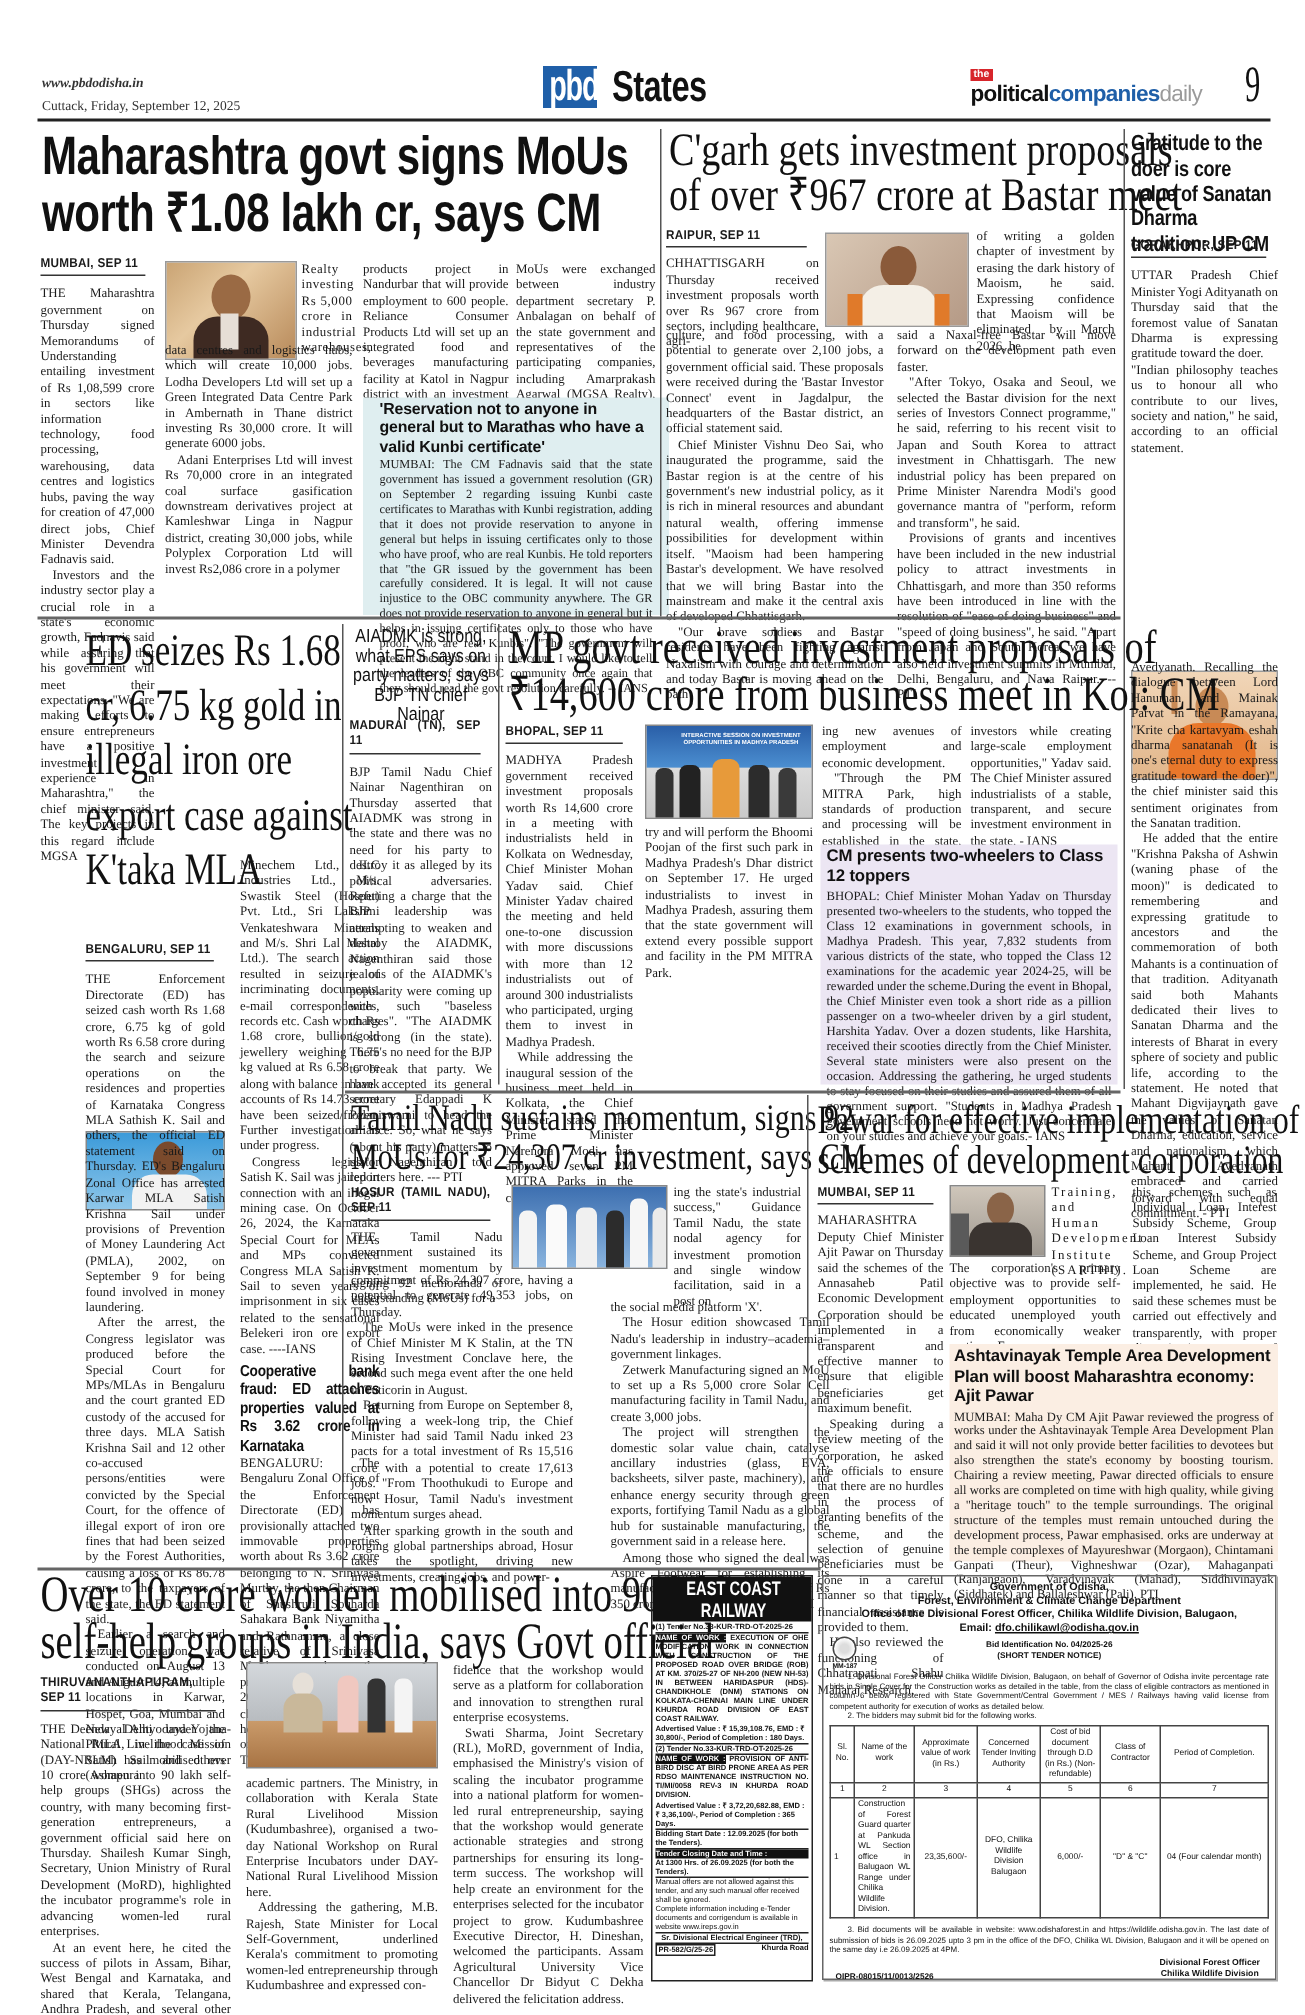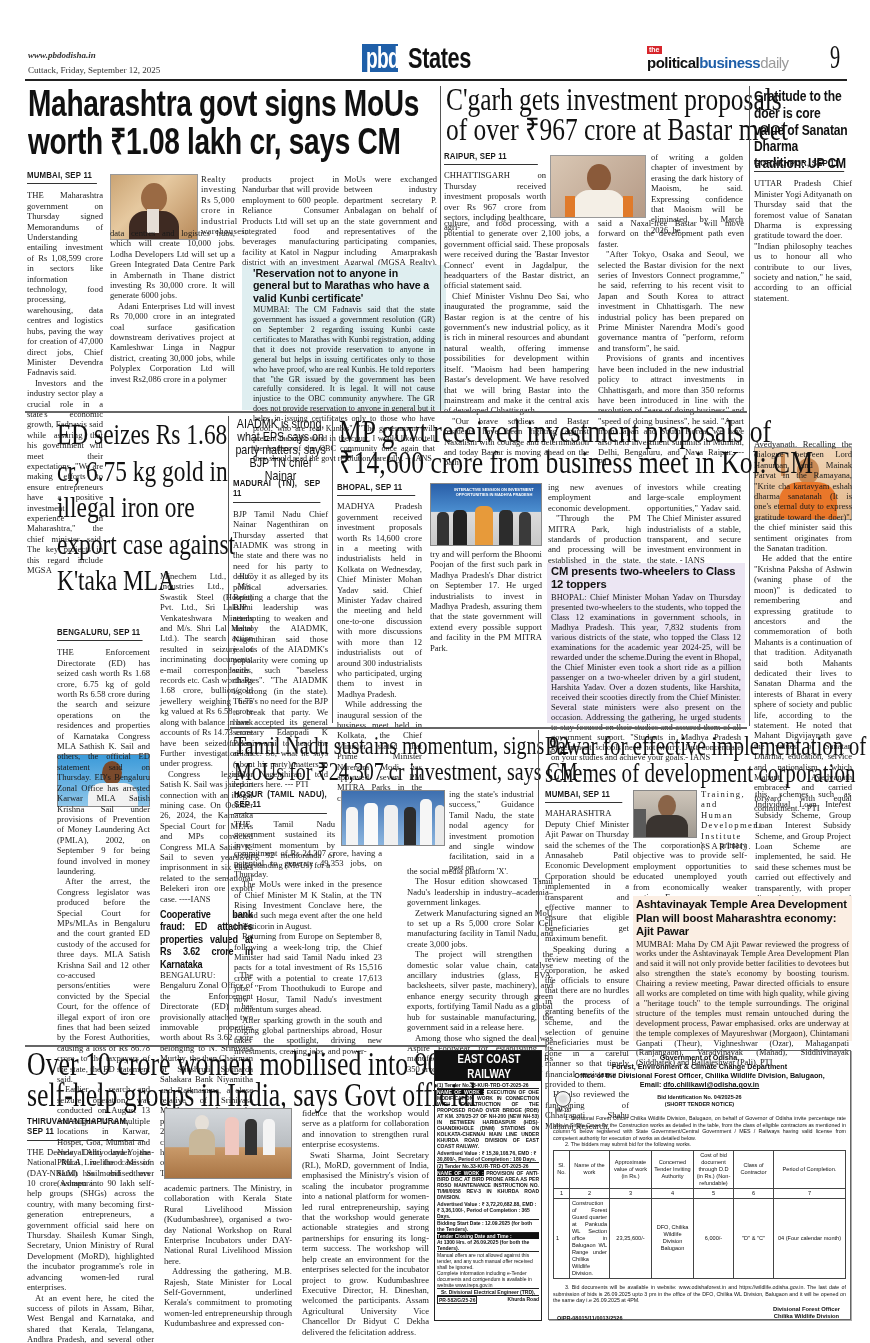--- a/index.html
+++ b/index.html
@@ -29,21 +29,21 @@
 <div class="abs" style="left:15px;top:44px;width:840px;height:36px;">
   <div class="abs" style="left:13px;top:6px;font-size:9px;font-style:italic;color:#333;font-weight:bold;">www.pbdodisha.in</div>
   <div class="abs" style="left:13px;top:21px;font-size:9px;color:#333;">Cuttack, Friday, September 12, 2025</div>
   <div class="abs" style="left:347px;top:0;width:36px;height:28px;background:#1f5fa8;color:#fff;font-family:'Liberation Sans',sans-serif;font-weight:bold;font-size:24px;line-height:28px;text-align:center;letter-spacing:-1px;">
     <span style="display:inline-block;transform:scaleY(1.2) scaleX(0.8);">pbd</span>
   </div>
   <div class="abs" style="left:393px;top:-2px;font-family:'Liberation Sans',sans-serif;font-weight:bold;font-size:29px;color:#111;transform:scaleX(0.75);transform-origin:left;letter-spacing:-0.5px;">States</div>
   <div class="abs" style="left:632px;top:2px;">
     <span style="position:absolute;left:0;top:0;background:#d7252b;color:#fff;font-family:'Liberation Sans',sans-serif;font-weight:bold;font-size:7px;padding:0 2px;line-height:8px;">the</span>
     <div style="position:absolute;left:0;top:8px;white-space:nowrap;font-family:'Liberation Sans',sans-serif;font-size:15px;font-weight:bold;letter-spacing:-0.5px;">
-      <span style="color:#111;">political</span><span style="color:#1f5fa8;">business</span><span style="color:#9a9a9a;font-weight:normal;">daily</span>
+      <span style="color:#111;">political</span><span style="color:#1f5fa8;">companies</span><span style="color:#9a9a9a;font-weight:normal;">daily</span>
     </div>
   </div>
   <div class="abs" style="left:815px;top:-6px;font-size:34px;color:#111;transform:scaleX(0.6);transform-origin:left;">9</div>
 </div>
 <div class="hrule" style="left:25px;top:79px;width:822px;height:1.5px;background:#222;"></div>
 
 <div class="abs" style="left:25px;top:85px;width:412px;height:325px;">
   <div class="hl-sans" style="position:absolute;left:3px;top:0;font-size:36px;line-height:38px;white-space:nowrap;transform:scaleX(0.78);letter-spacing:-0.4px;">
     <div>Maharashtra govt signs MoUs</div>
     <div>worth ₹1.08 lakh cr, says CM</div>

